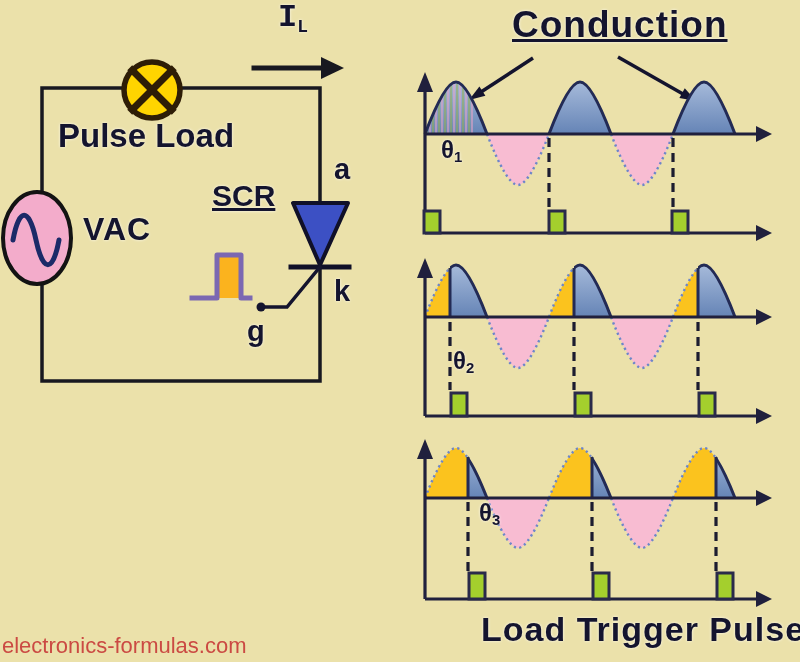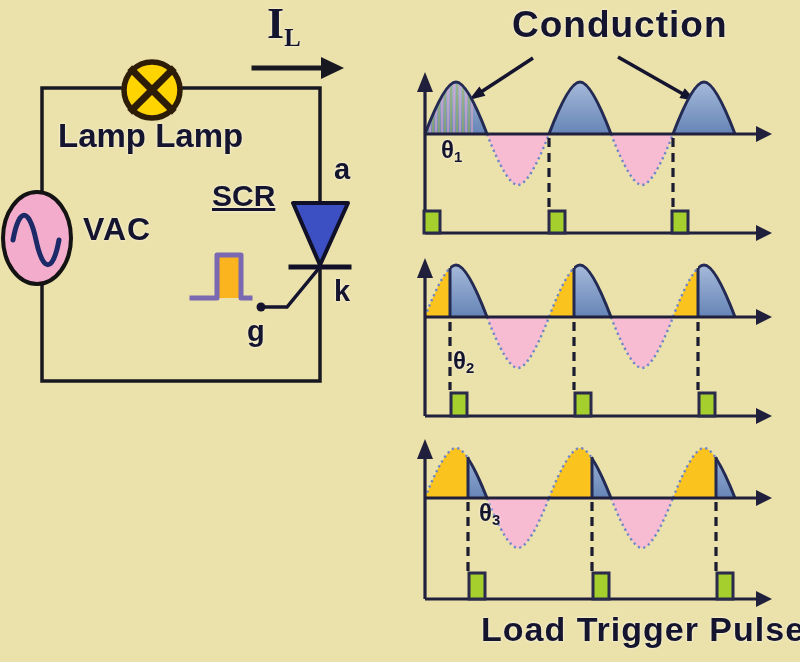--- a/index.html
+++ b/index.html
@@ -2,29 +2,29 @@
 <html><head>
 <meta charset="utf-8">
 <style>
   html,body{margin:0;padding:0;background:#fff;}
   #stage{position:relative;width:800px;height:662px;background:#EBE1AA;overflow:hidden;
          font-family:"Liberation Sans",sans-serif;}
   #stage svg{position:absolute;left:0;top:0;}
   .lbl{position:absolute;font-weight:bold;color:#14142e;line-height:1;white-space:nowrap;
        text-shadow:0 0 3px rgba(255,255,255,.85);}
   .lbl .tsub{font-size:.62em;position:relative;top:.28em;}
-  .conduction{left:512px;top:6px;font-size:37px;letter-spacing:1px;}
+  .conduction{left:512px;top:6px;font-size:37px;letter-spacing:1px;text-decoration:underline;}
   .gatetrig{left:481px;top:612px;font-size:34px;letter-spacing:1px;}
   .lampload{left:58px;top:119px;font-size:33px;}
   .vac{left:83px;top:213px;font-size:32px;letter-spacing:1px;}
   .scrlbl{left:212px;top:181px;font-size:30px;text-decoration:underline;}
   .term-a{left:334px;top:155px;font-size:29px;}
   .term-k{left:334px;top:277px;font-size:29px;}
   .term-g{left:247px;top:317px;font-size:29px;}
-  .il{left:267px;top:2px;font-size:44px;font-family:Liberation Serif, serif;}
+  .il{left:278px;top:2px;font-size:32px;font-family:Liberation Mono, monospace;}
   .il .tsub{font-size:.56em;top:.32em;}
   .theta{font-size:24px;}
   .th1{left:441px;top:138px;}
   .th2{left:453px;top:329px;margin-top:20px;}
   .th3{left:452px;top:501px;padding-left:27px;}
   .watermark{position:absolute;left:2px;top:635px;font-size:22px;color:#CB4A43;
              font-family:"Liberation Sans",sans-serif;line-height:1;}
 </style>
 </head>
 <body>
@@ -175,25 +175,26 @@
       <rect x="593" y="573" width="16" height="26" fill="#A4CF2D" stroke="#2A2A4A" stroke-width="3"></rect>
       <rect x="717" y="573" width="16" height="26" fill="#A4CF2D" stroke="#2A2A4A" stroke-width="3"></rect>
     </g>
   </g>
 </svg>
 
 <div class="lbl conduction">Conduction</div>
 <div class="lbl gatetrig">Load Trigger Pulse</div>
 
 <div class="lbl il"><span>I</span><span class="tsub">L</span></div>
-<div class="lbl lampload">Lamp Lamp</div>
+<div class="lbl lampload">Pulse Load</div>
 <div class="lbl vac">VAC</div>
 <div class="lbl scrlbl">SCR</div>
 <div class="lbl term-a">a</div>
 <div class="lbl term-k">k</div>
 <div class="lbl term-g">g</div>
 
 <div class="lbl theta th1"><span>θ</span><span class="tsub">1</span></div>
 <div class="lbl theta th2"><span>θ</span><span class="tsub">2</span></div>
 <div class="lbl theta th3"><span>θ</span><span class="tsub">3</span></div>
 
+<div class="watermark">electronics-formulas.com</div>
 
 </div>
 
 </body></html>

